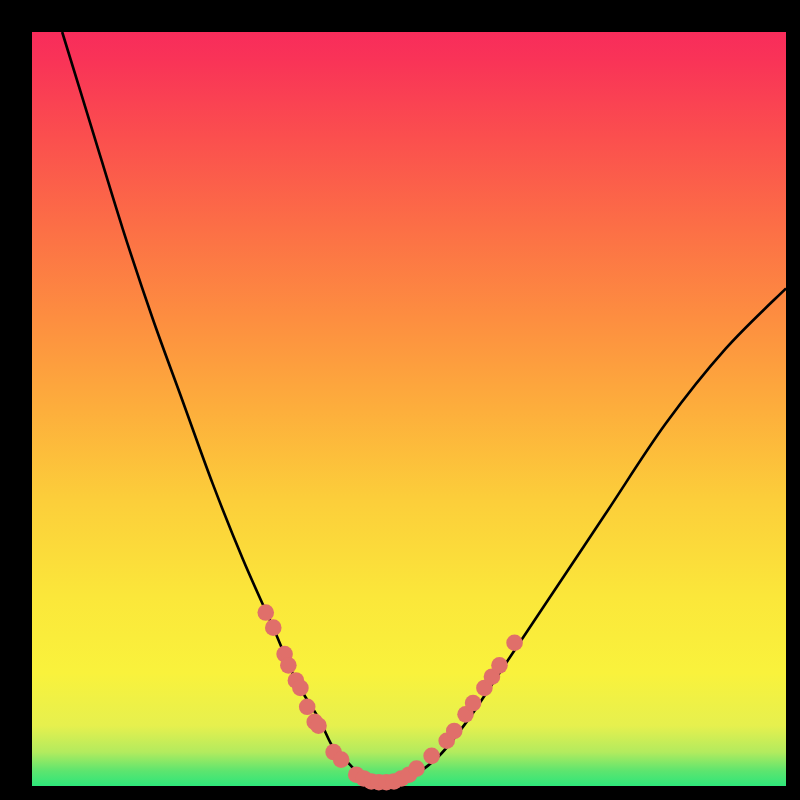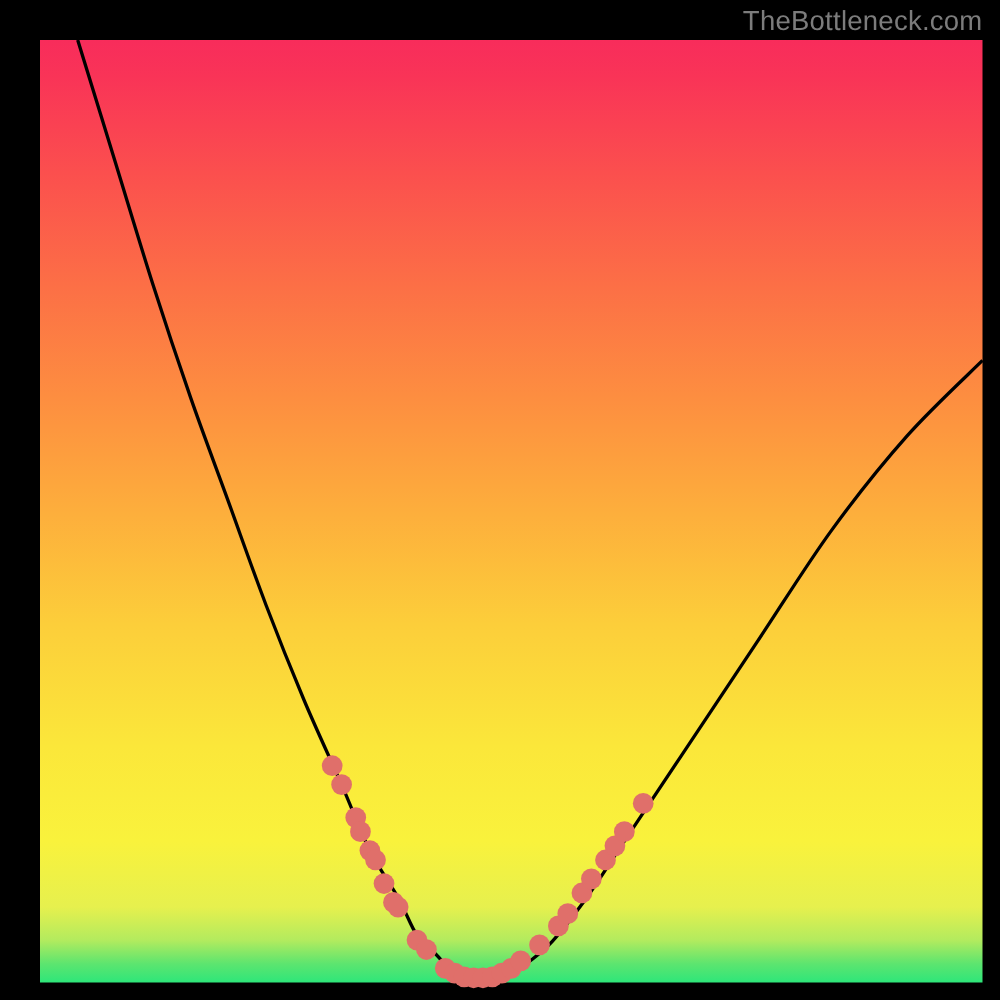--- a/index.html
+++ b/index.html
@@ -58,21 +58,20 @@
     width: 754px;
     height: 754px;
     overflow: visible;
   }
 </style>
 </head>
 <body>
 
 <div class="frame">
 
-  <div class="watermark">TheBottleneck.com</div>
 
   <div class="plot-area">
     <svg class="curve" viewBox="0 0 100 100" preserveAspectRatio="none">
       <path id="curve-path" fill="none" stroke-width="0.35" vector-effect="non-scaling-stroke-off" d="M 4.00 0.00 C 4.67 2.17, 6.67 8.67, 8.00 13.00 C 9.33 17.33, 10.67 21.83, 12.00 26.00 C 13.33 30.17, 14.67 34.17, 16.00 38.00 C 17.33 41.83, 18.67 45.33, 20.00 49.00 C 21.33 52.67, 22.67 56.50, 24.00 60.00 C 25.33 63.50, 26.67 66.83, 28.00 70.00 C 29.33 73.17, 30.83 76.33, 32.00 79.00 C 33.17 81.67, 34.00 84.00, 35.00 86.00 C 36.00 88.00, 37.17 89.50, 38.00 91.00 C 38.83 92.50, 39.33 94.00, 40.00 95.00 C 40.67 96.00, 41.33 96.33, 42.00 97.00 C 42.67 97.67, 43.33 98.58, 44.00 99.00 C 44.67 99.42, 45.33 99.42, 46.00 99.50 C 46.67 99.58, 47.33 99.58, 48.00 99.50 C 48.67 99.42, 49.00 99.58, 50.00 99.00 C 51.00 98.42, 52.67 97.33, 54.00 96.00 C 55.33 94.67, 56.67 92.83, 58.00 91.00 C 59.33 89.17, 60.33 87.50, 62.00 85.00 C 63.67 82.50, 65.67 79.50, 68.00 76.00 C 70.33 72.50, 73.33 68.00, 76.00 64.00 C 78.67 60.00, 81.33 55.67, 84.00 52.00 C 86.67 48.33, 89.33 45.00, 92.00 42.00 C 94.67 39.00, 98.67 35.33, 100.00 34.00" stroke="#000000"></path>
       <g id="marker-group">
           <circle cx="31.00" cy="77.00" r="1.1" fill="#E06F6A"></circle>
           <circle cx="32.00" cy="79.00" r="1.1" fill="#E06F6A"></circle>
           <circle cx="33.50" cy="82.50" r="1.1" fill="#E06F6A"></circle>
           <circle cx="34.00" cy="84.00" r="1.1" fill="#E06F6A"></circle>
           <circle cx="35.00" cy="86.00" r="1.1" fill="#E06F6A"></circle>

